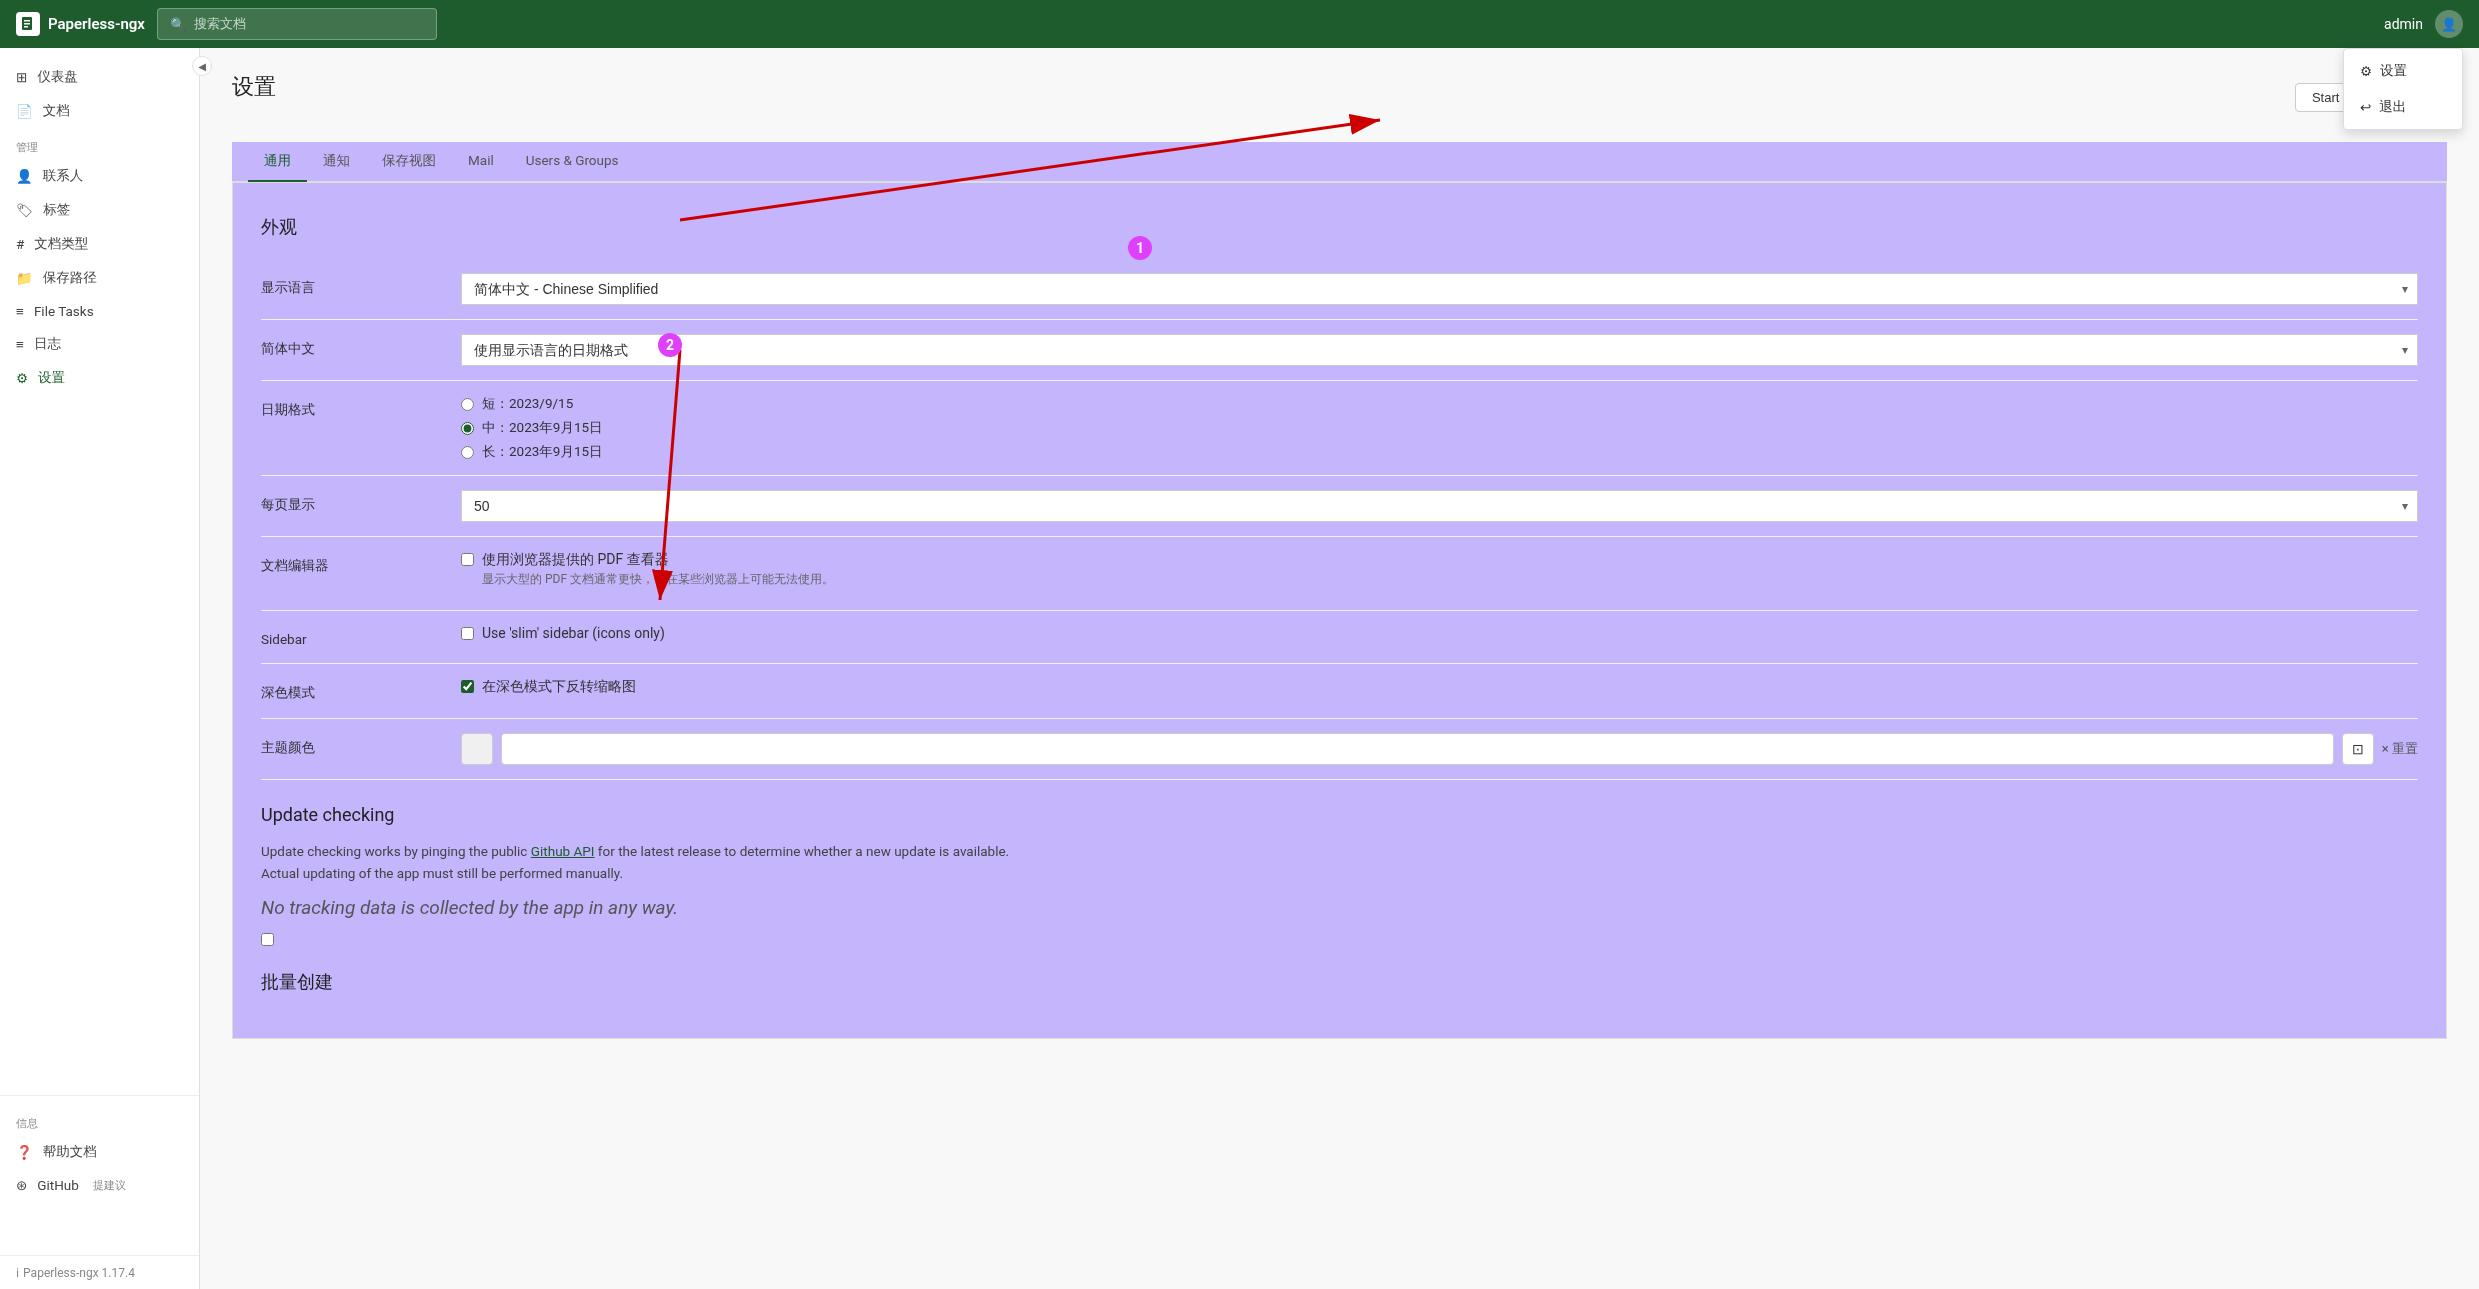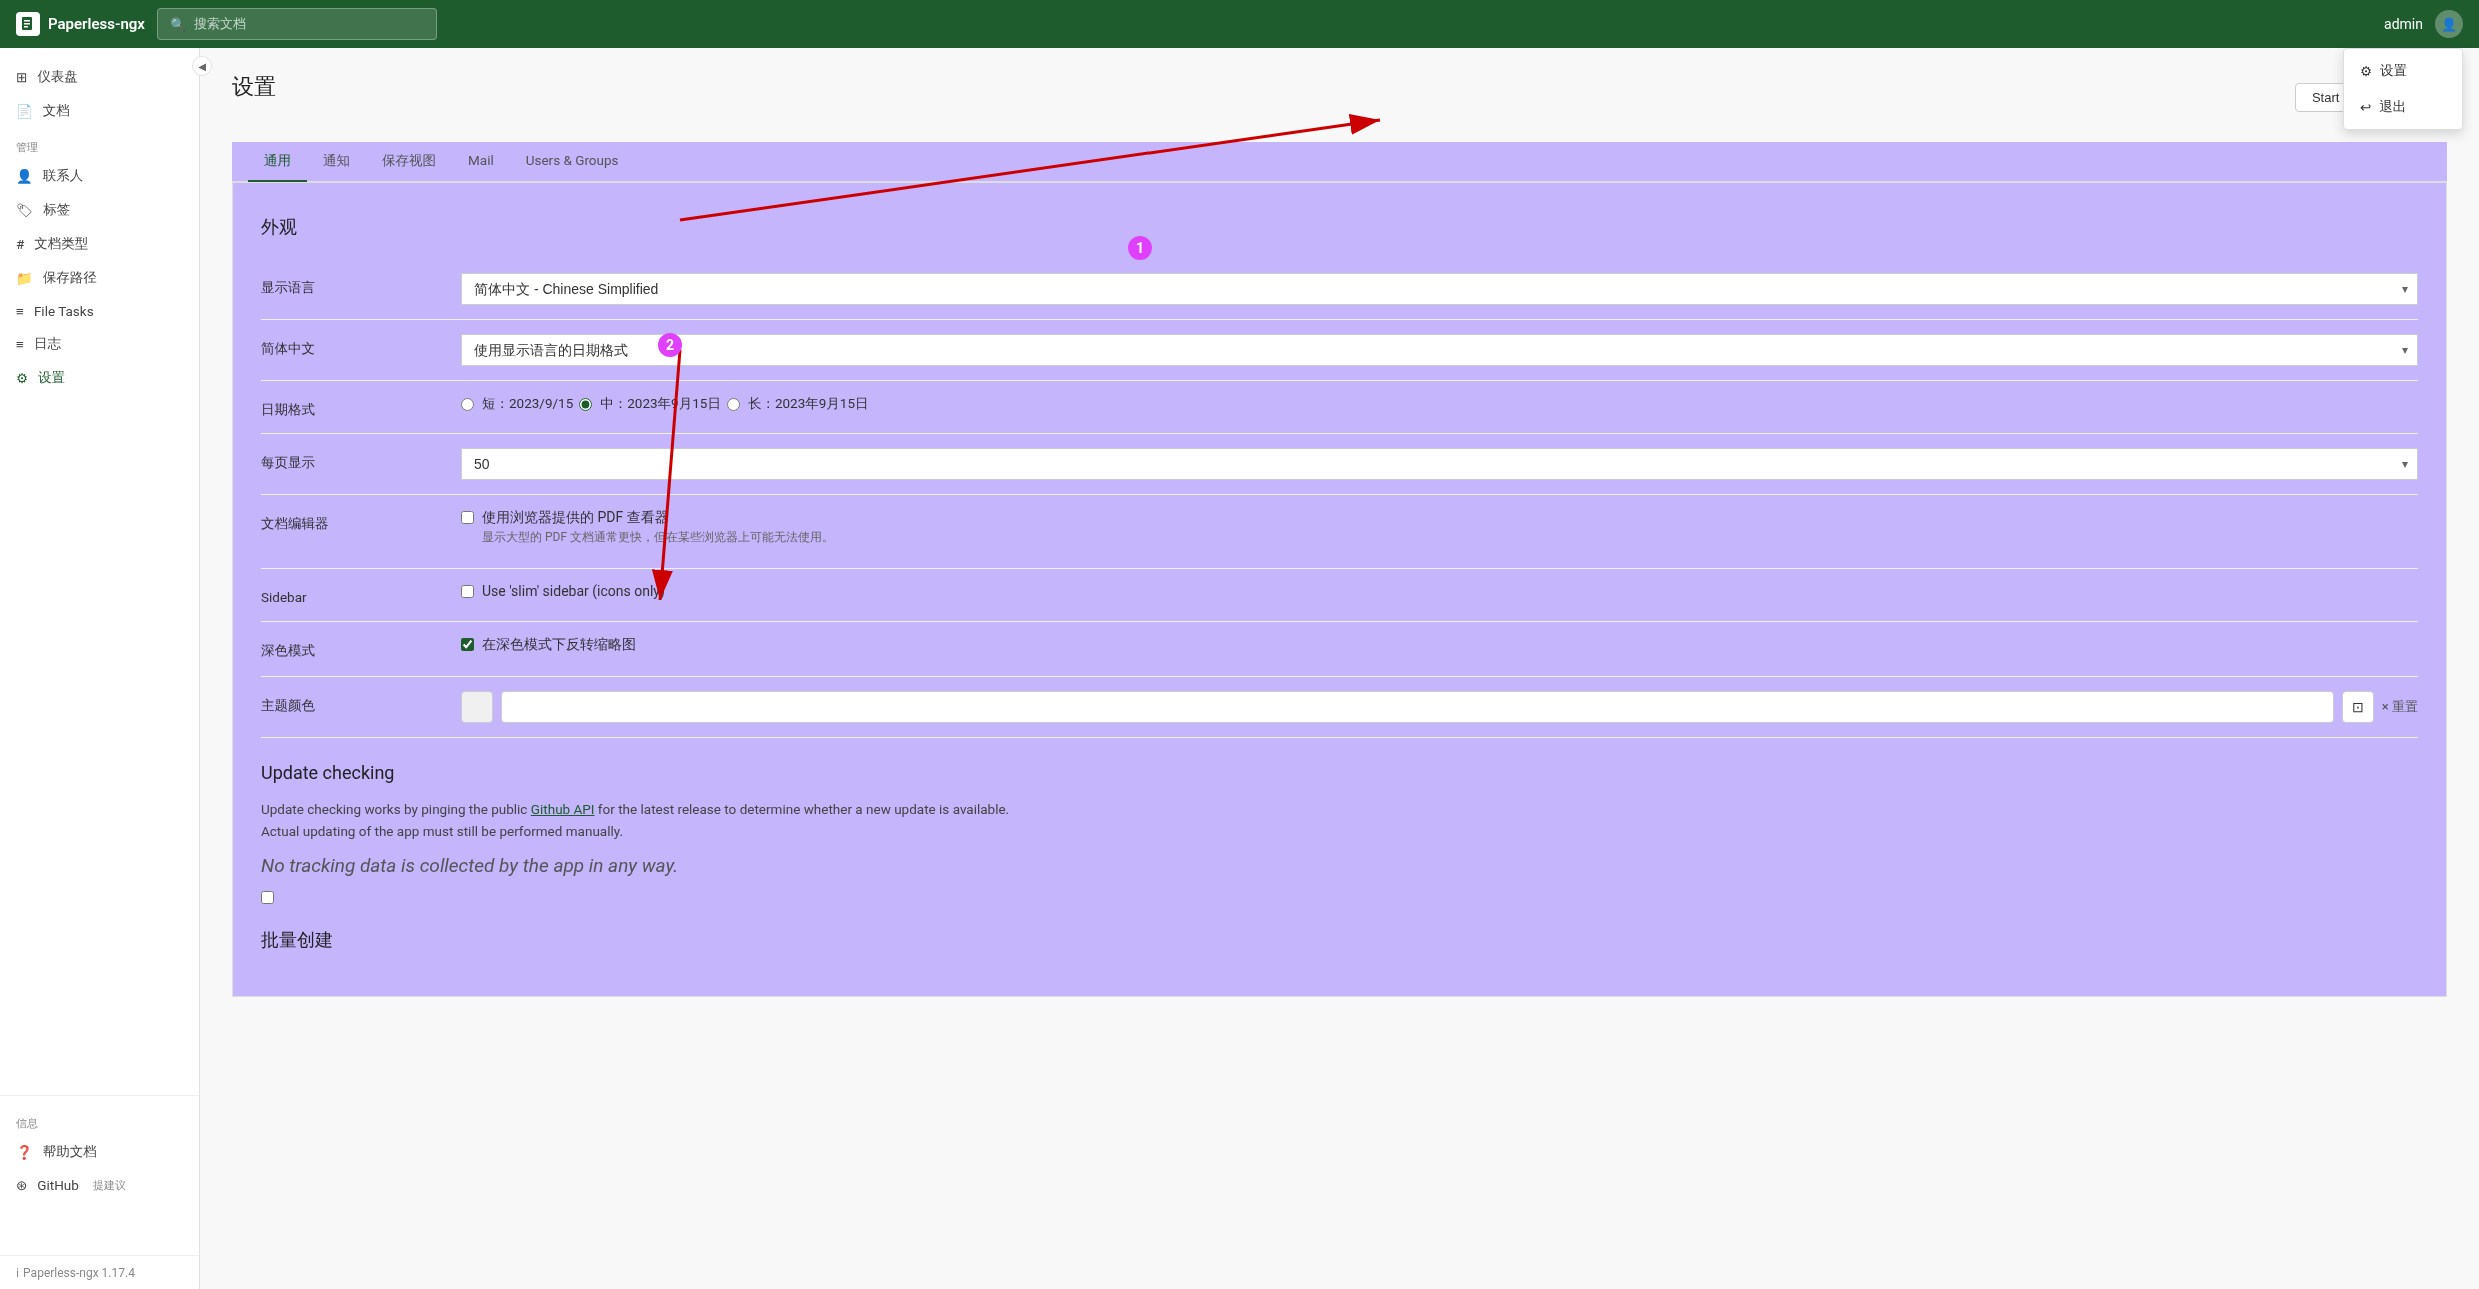--- a/index.html
+++ b/index.html
@@ -181,21 +181,21 @@
     .select-arrow {
       position: absolute;
       right: 10px;
       top: 50%;
       transform: translateY(-50%);
       pointer-events: none;
       color: #666;
       font-size: 12px;
     }
 
-    .radio-group { display: flex; gap: 6px; }
+    .radio-group { display: flex; flex-direction: column; gap: 6px; }
     .radio-item { display: flex; align-items: center; gap: 8px; font-size: 13.5px; color: #333; }
     .radio-item input[type="radio"] { accent-color: #1e5c2e; }
 
     .checkbox-item {
       display: flex;
       align-items: flex-start;
       gap: 8px;
       margin-bottom: 8px;
     }
     .checkbox-item input[type="checkbox"] { accent-color: #1e5c2e; margin-top: 2px; }

